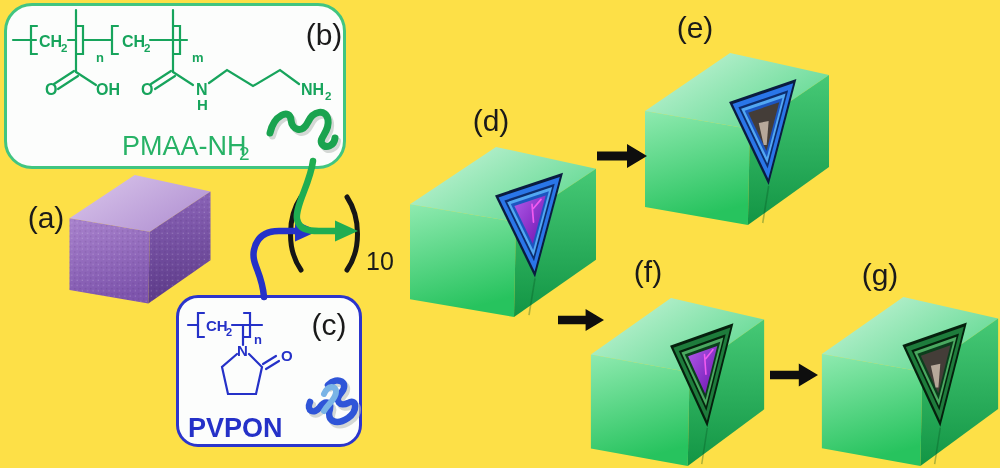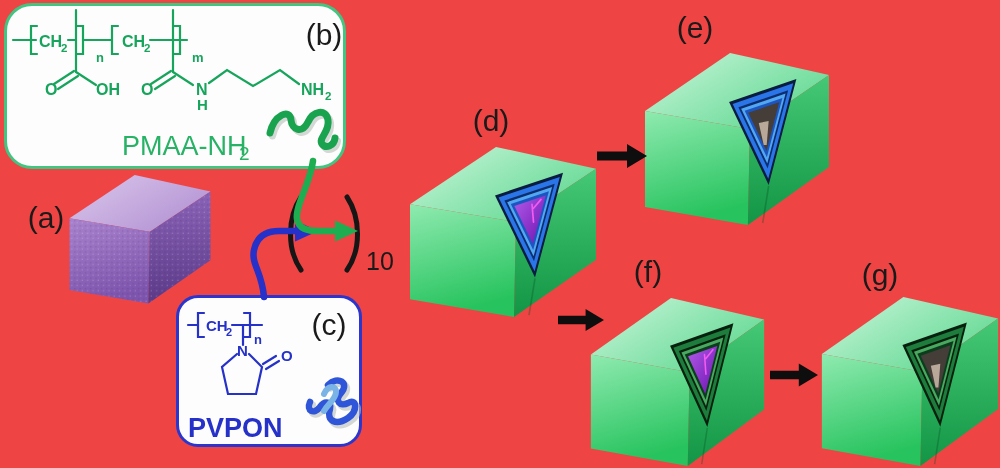--- a/index.html
+++ b/index.html
@@ -1,16 +1,16 @@
 <!DOCTYPE html>
 <html style="--green-border: #41c581; --green-structure: #17a45c; --green-title: #27b266; --green-coil: #1aa34f; --green-arrow: #1fad52; --blue-border: #2c35cc; --blue-structure: #2531c8; --blue-coil: #2f55d8; --blue-coil-light: #7ab4e6; --black-label: #1a1a1a; --cube-green-top-1: #cdf6dd; --cube-green-top-2: #5fd890; --cube-green-front-1: #8feab0; --cube-green-front-2: #27c35e; --cube-green-right-1: #46c976; --cube-green-right-2: #129544; --purple-top-1: #dbc8ec; --purple-top-2: #b393d3; --purple-front-1: #a983cd; --purple-front-2: #7e55ad; --purple-right-1: #8a63b7; --purple-right-2: #5c3a88; --ring-navy: #0a1c40; --ring-blue: #2a76e8; --ring-blue-dark: #0d2d6e; --ring-blue-light: #52a7f2; --ring-blue-mid: #1c55c0; --ring-green-edge: #05200d; --ring-green: #1e7c3c; --ring-green-deep: #04220c; --ring-green-light: #4aa860; --ring-green-mid: #0b3d1c; --core-purple-1: #b05ae8; --core-purple-2: #6d13b0; --core-dark: #443d38; --core-wedge: #b7a89a; --magenta: #f25af0;"><head>
 <meta charset="utf-8">
 <style>
   html,body{margin:0;padding:0;background:#e8e8e8;}
-  #canvas{position:relative;width:1000px;height:468px;background:#ef4444;overflow:hidden;
+  #canvas{position:relative;width:1000px;height:468px;background:#fde047;overflow:hidden;
           font-family:"Liberation Sans",sans-serif;}
   .panel{position:absolute;background:#fcfdfc;}
   #panel-b{left:4px;top:3px;width:336px;height:160px;border:3px solid var(--green-border,#41c581);border-radius:28px;}
   #panel-c{left:176px;top:295px;width:180px;height:146px;border:3px solid var(--blue-border,#2c35cc);border-radius:22px;}
   .abs{position:absolute;}
   .lbl{position:absolute;color:var(--black-label,#1a1a1a);font-size:30px;line-height:32px;width:60px;text-align:center;}
   svg{position:absolute;overflow:visible;}
   svg text{font-family:"Liberation Sans",sans-serif;}
   .gstroke{stroke:var(--green-structure,#17a45c);stroke-width:2.2;fill:none;stroke-linecap:round;}
   .bstroke{stroke:var(--blue-structure,#2531c8);stroke-width:2.2;fill:none;stroke-linecap:round;}

